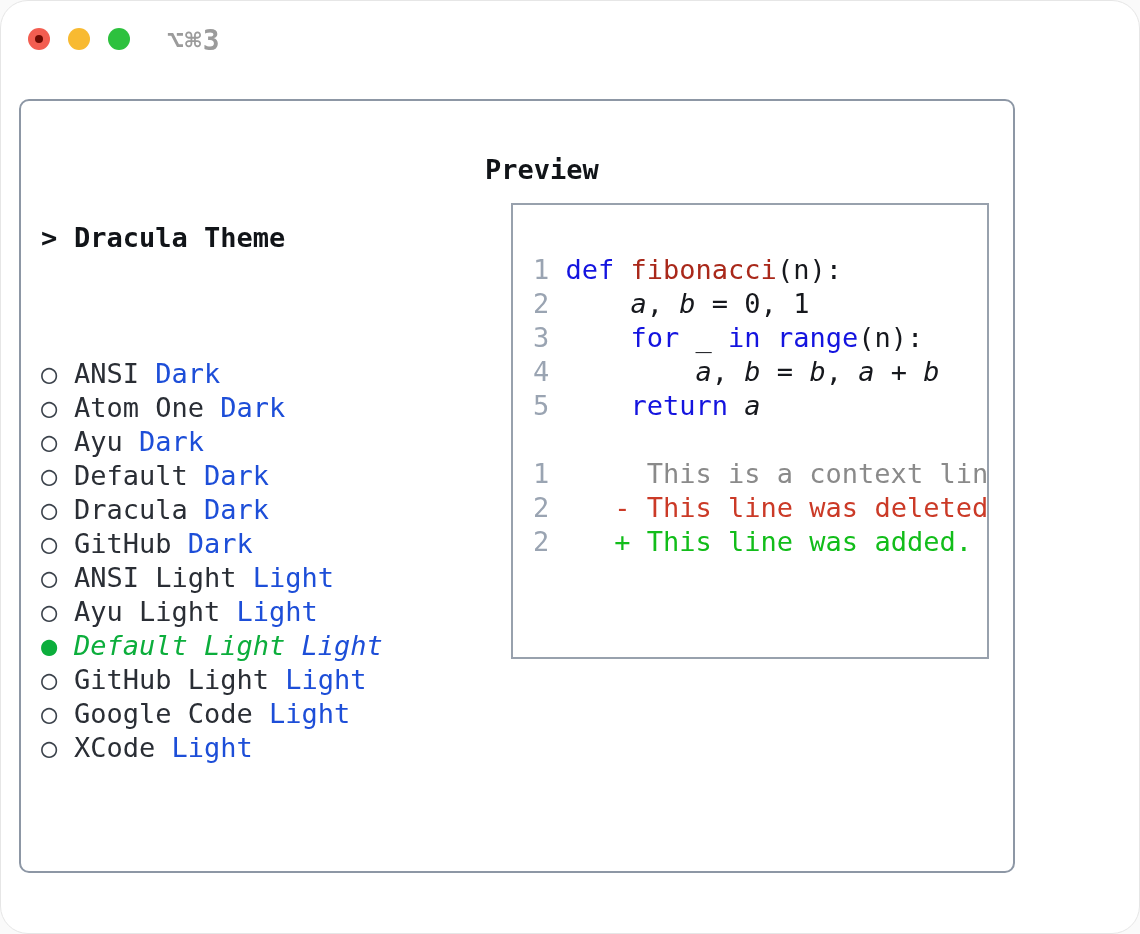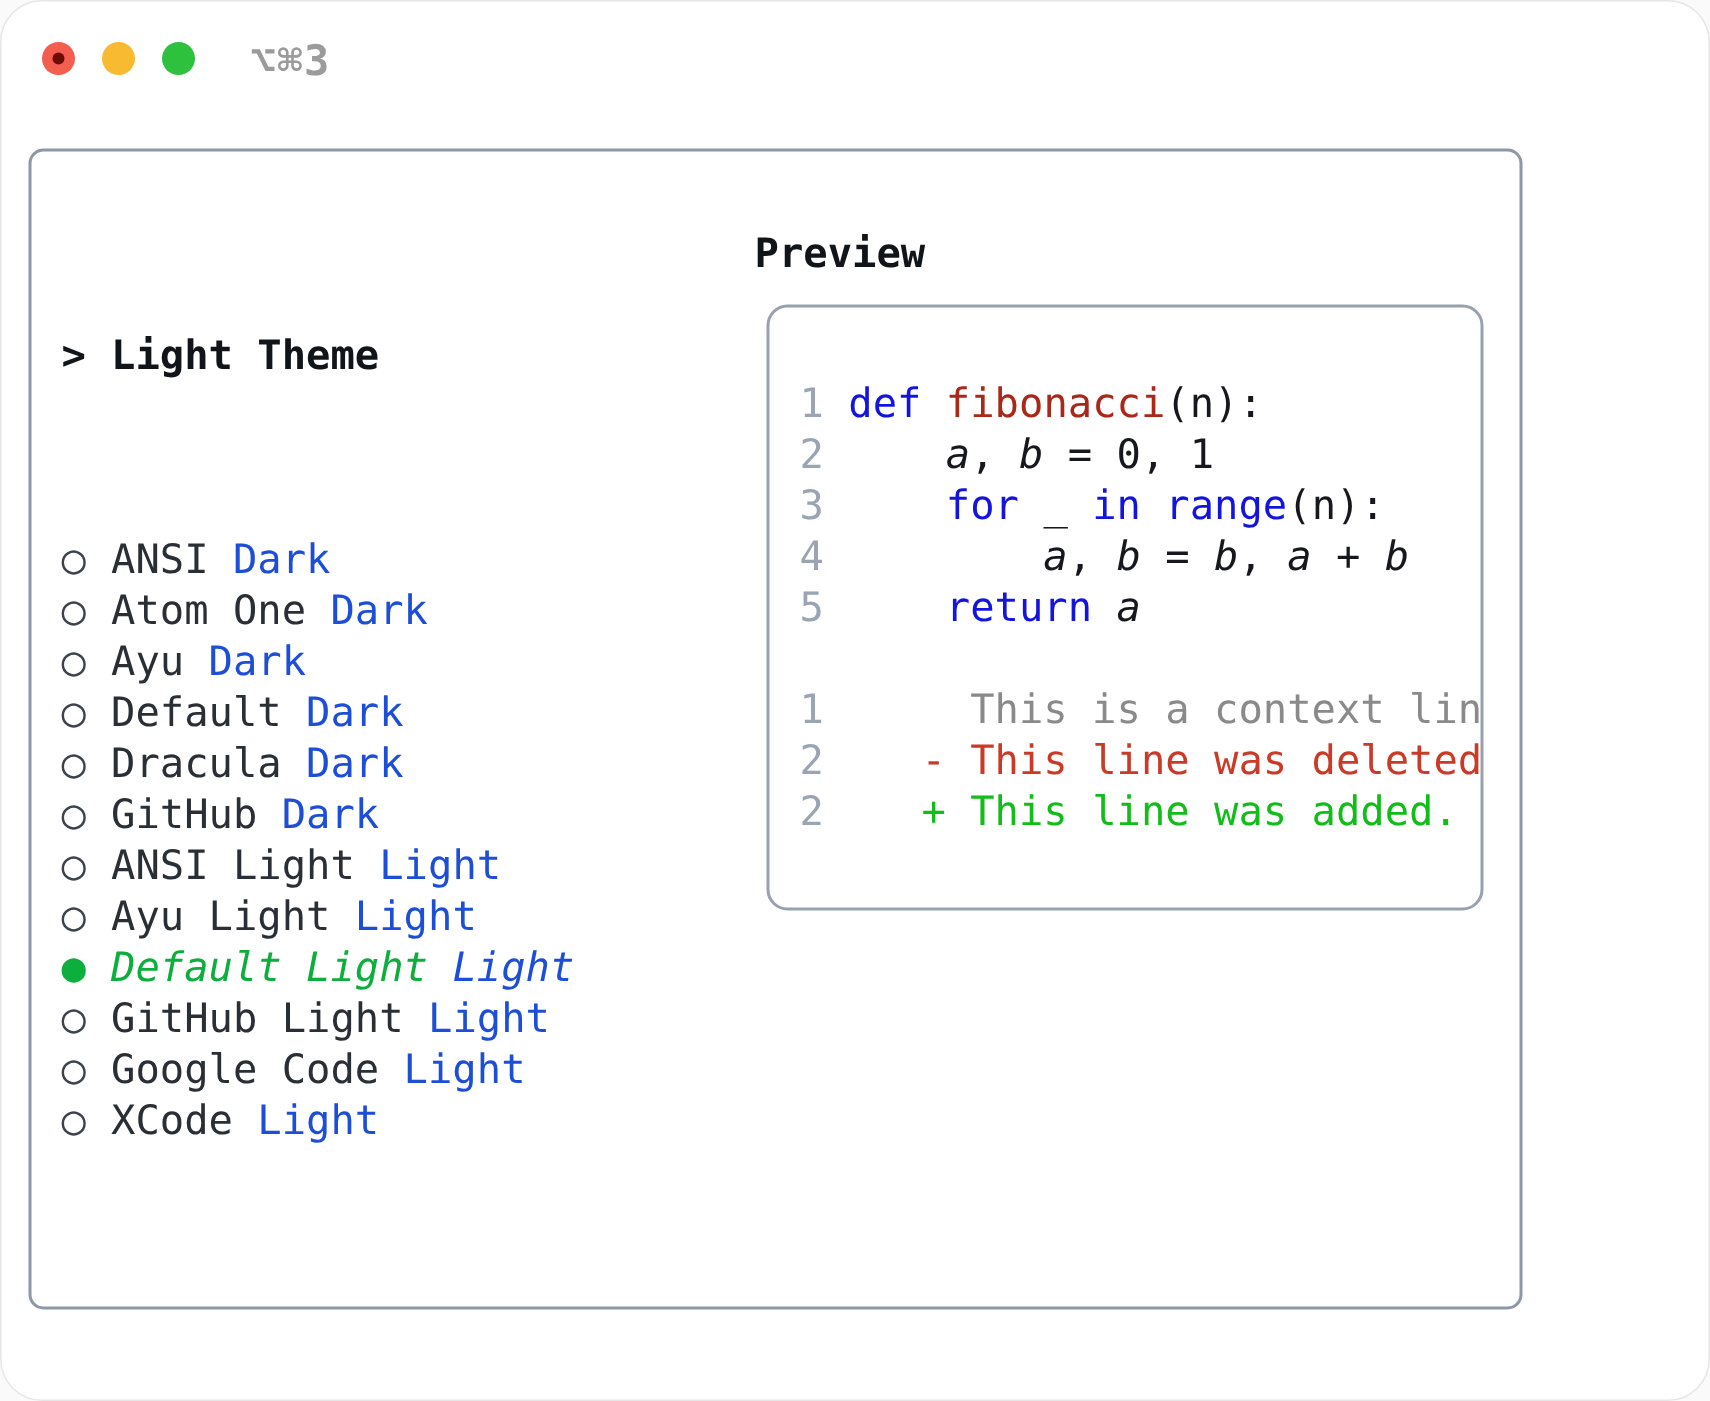--- a/index.html
+++ b/index.html
@@ -46,28 +46,28 @@
   .row { height: 34px; }
   .row.blank { height: 34px; }
   .marker { display: inline-block; width: 33px; color: #3c434c; }
   .focus-marker { color: #111418; font-weight: bold; }
   .bold { font-weight: bold; color: #111418; }
   .variant { color: #1d4ed8; }
   .sel { color: #0cae3c; font-style: italic; }
   .sel .marker { color: #0cae3c; }
   
   .preview-title {
-    position: absolute; left: 482px; top: 52px;
+    position: absolute; left: 464px; top: 52px;
     font-size: 27px; line-height: 34px; font-weight: bold; color: #111418;
     white-space: pre;
   }
   .preview-box {
     position: absolute; left: 490px; top: 102px;
-    width: 478px; height: 404px;
-    border: 2px solid #98a1ad; border-radius: 14px;
+    width: 478px; height: 456px;
+    border: 2px solid #98a1ad; border-radius: 0;
     background: #ffffff; overflow: hidden;
   }
   .code {
     position: absolute; left: 20px; top: 48px;
     font-size: 27px; line-height: 34px; white-space: pre;
     color: #16181d;
   }
   .code-line { height: 34px; }
   .spacer-line { height: 34px; }
   .ln { color: #9aa4b2; }
@@ -86,21 +86,21 @@
   <div class="titlebar">
     <div class="tl-btn tl-close"></div>
     <div class="tl-btn tl-min"></div>
     <div class="tl-btn tl-zoom"></div>
     <div class="shortcut">⌥⌘3</div>
   </div>
 
   <div class="panel">
 
     <div class="left-col">
-      <div class="row"><span class="marker focus-marker">&gt;</span><span class="bold">Light Theme</span></div>
+      <div class="row"><span class="marker focus-marker">&gt;</span><span class="bold">Dracula Theme</span></div>
 
       <div id="theme-options"><div class="row"><span class="marker">○</span><span>ANSI</span><span class="variant"> Dark</span></div><div class="row"><span class="marker">○</span><span>Atom One</span><span class="variant"> Dark</span></div><div class="row"><span class="marker">○</span><span>Ayu</span><span class="variant"> Dark</span></div><div class="row"><span class="marker">○</span><span>Default</span><span class="variant"> Dark</span></div><div class="row"><span class="marker">○</span><span>Dracula</span><span class="variant"> Dark</span></div><div class="row"><span class="marker">○</span><span>GitHub</span><span class="variant"> Dark</span></div><div class="row"><span class="marker">○</span><span>ANSI Light</span><span class="variant"> Light</span></div><div class="row"><span class="marker">○</span><span>Ayu Light</span><span class="variant"> Light</span></div><div class="row sel"><span class="marker">●</span><span class="sel">Default Light</span><span class="variant"> Light</span></div><div class="row"><span class="marker">○</span><span>GitHub Light</span><span class="variant"> Light</span></div><div class="row"><span class="marker">○</span><span>Google Code</span><span class="variant"> Light</span></div><div class="row"><span class="marker">○</span><span>XCode</span><span class="variant"> Light</span></div></div>
 
       <div class="row blank"> </div>
 
       
 
       
 
       

